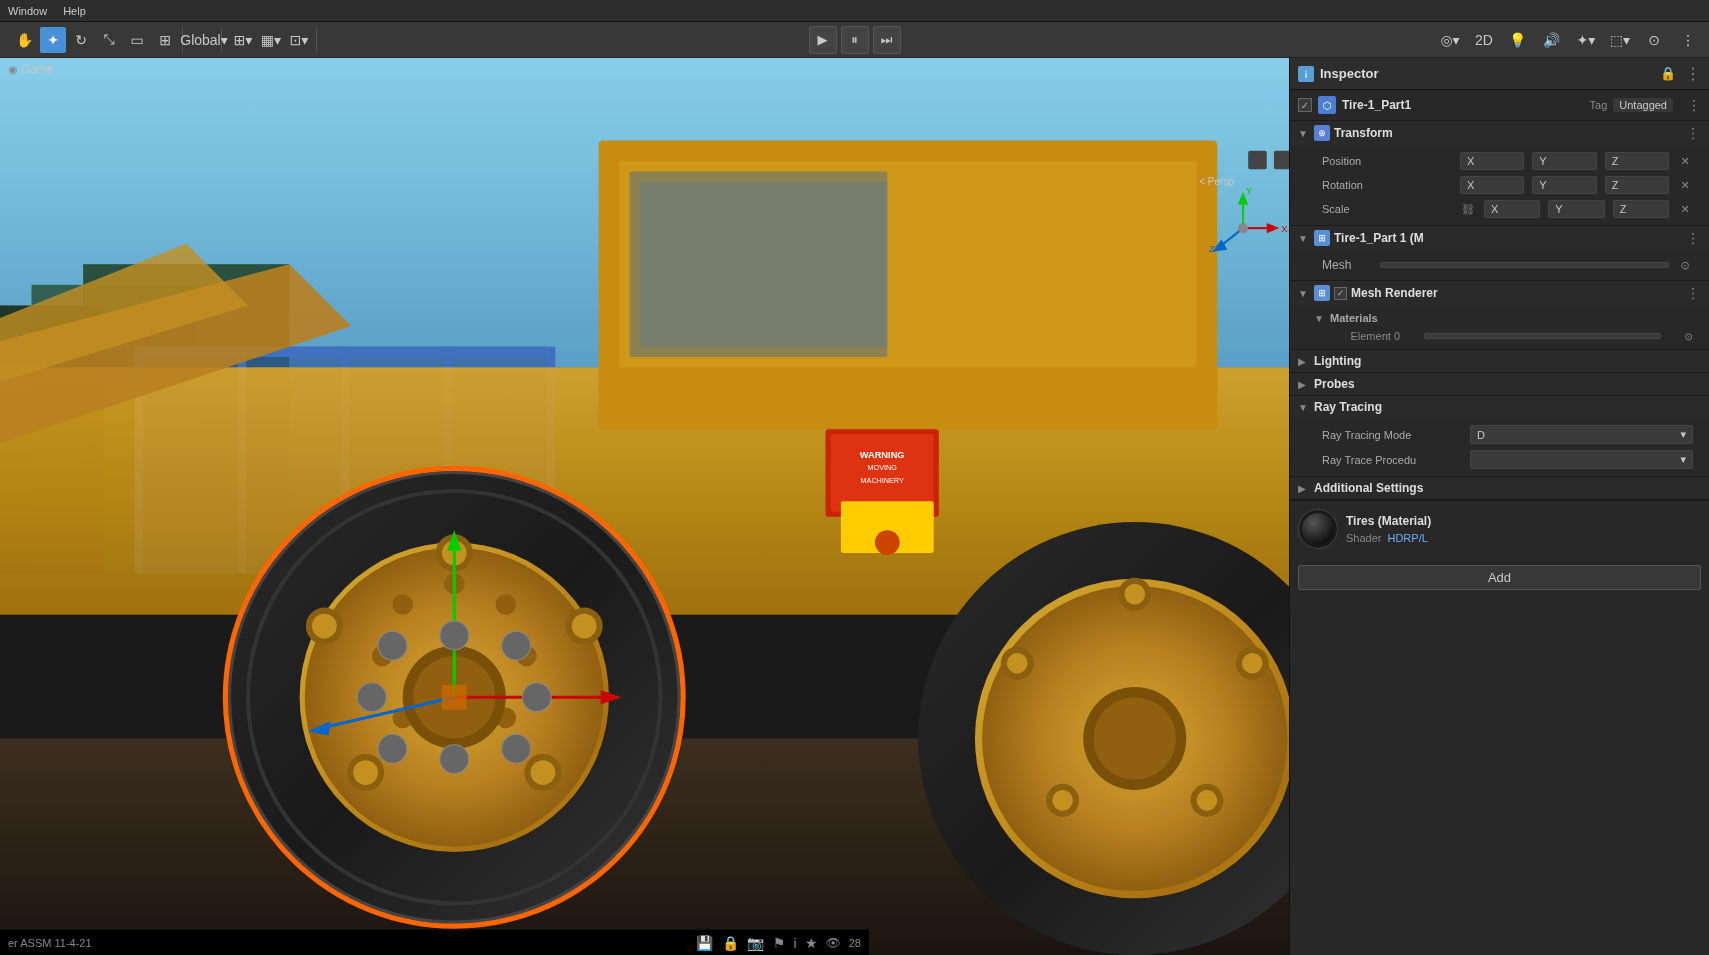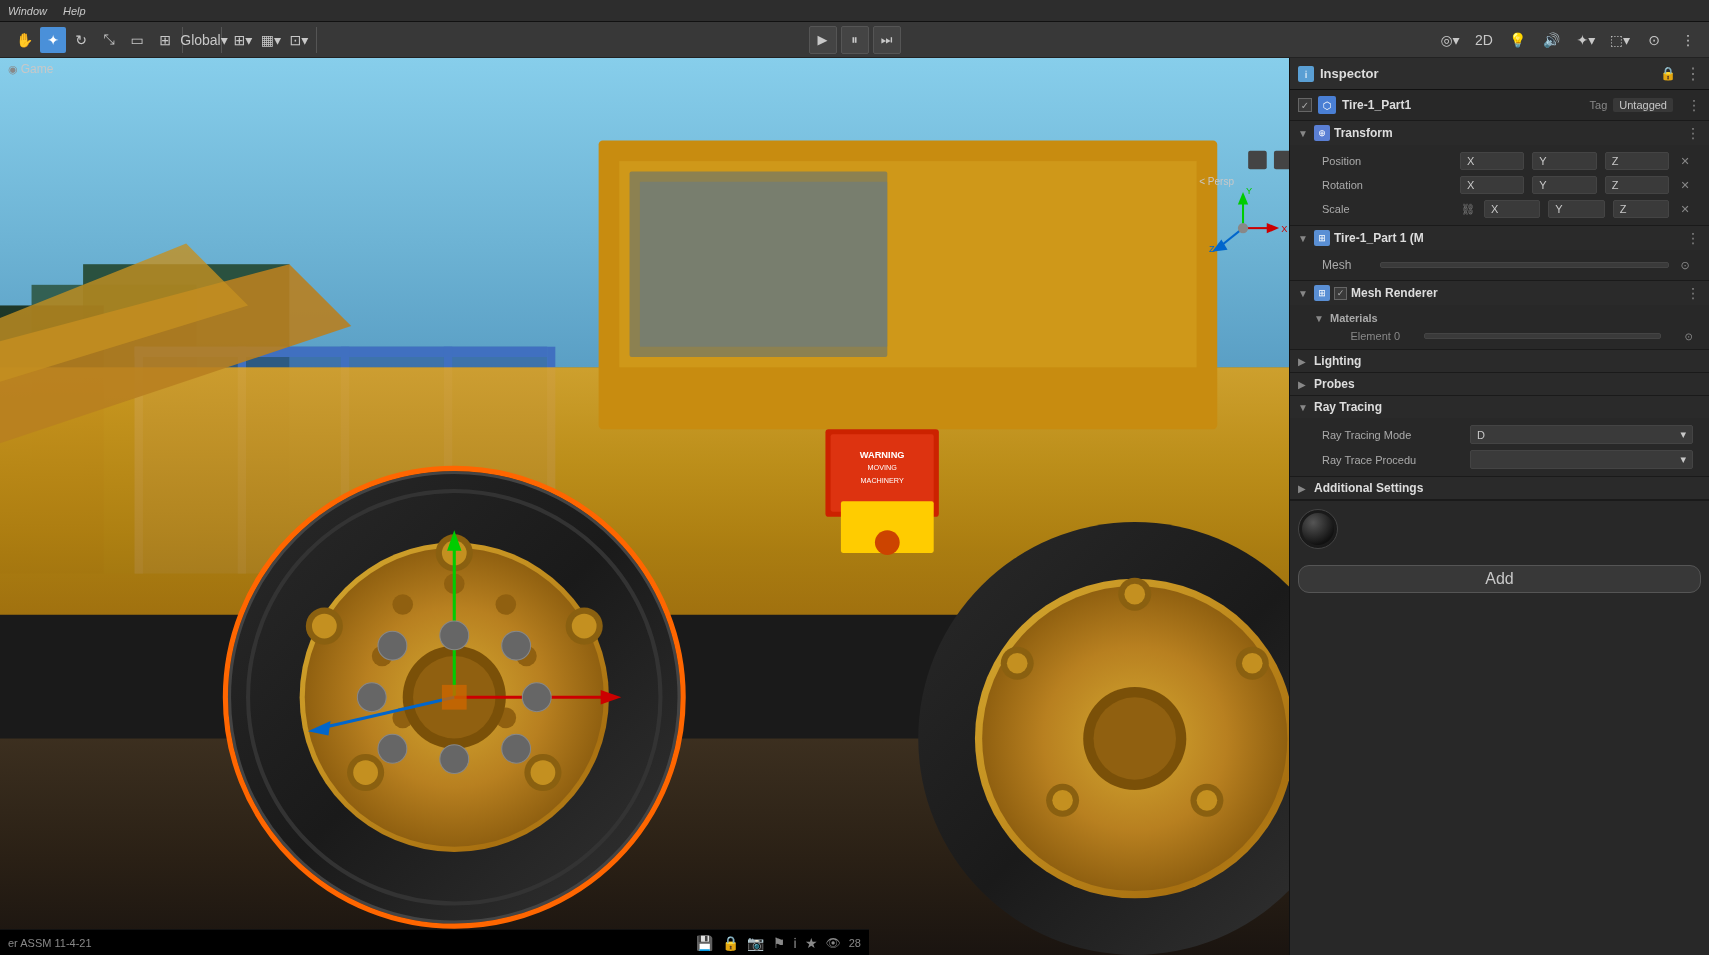--- a/index.html
+++ b/index.html
@@ -18,21 +18,20 @@
     #top-menu {
       height: 22px;
       background: #2d2d2d;
       display: flex;
       align-items: center;
       padding: 0 8px;
       gap: 16px;
       border-bottom: 1px solid #111;
       position: relative;
       z-index: 10;
-      font-style: italic;
     }
     .menu-item {
       font-size: 11px;
       color: #c8c8c8;
       cursor: pointer;
     }
 
     
     #toolbar {
       height: 36px;
@@ -408,23 +407,23 @@
     .mat-info { flex: 1; }
     .mat-name { font-size: 12px; color: #ddd; font-weight: 600; }
     .mat-shader { font-size: 11px; color: #888; }
 
     
     .add-component-btn {
       margin: 8px;
       padding: 4px;
       background: #383838;
       border: 1px solid #555;
-      border-radius: 11px;
-      color: #c8c8c8;
-      font-size: 16px;
+      border-radius: 2px;
+      color: #c8c8c8;
+      font-size: 13px;
       text-align: center;
       cursor: pointer;
     }
 
     
     #status-bar {
       position: absolute;
       bottom: 0;
       left: 0;
       right: 420px;
@@ -849,20 +848,27 @@
             <circle cx="19" cy="19" r="18" fill="#1a1a1a"></circle>
             <circle cx="19" cy="19" r="16" fill="url(#matGrad)"></circle>
             <defs>
               <radialGradient id="matGrad" cx="35%" cy="30%" r="70%">
                 <stop offset="0%" stop-color="#555"></stop>
                 <stop offset="100%" stop-color="#111"></stop>
               </radialGradient>
             </defs>
           </svg>
         </div>
+        <div class="mat-info">
+          <div class="mat-name">Tires (Material)</div>
+          <div style="display:flex; align-items:center; gap:6px; margin-top:4px;">
+            <span class="mat-shader">Shader</span>
+            <span class="mat-shader" style="color:#6ab0f5; cursor:pointer;">HDRP/L</span>
+          </div>
+        </div>
       </div>
 
       <div class="add-component-btn">Add</div>
 
     </div>
   </div>
 
 </div>
 
 </body></html>

